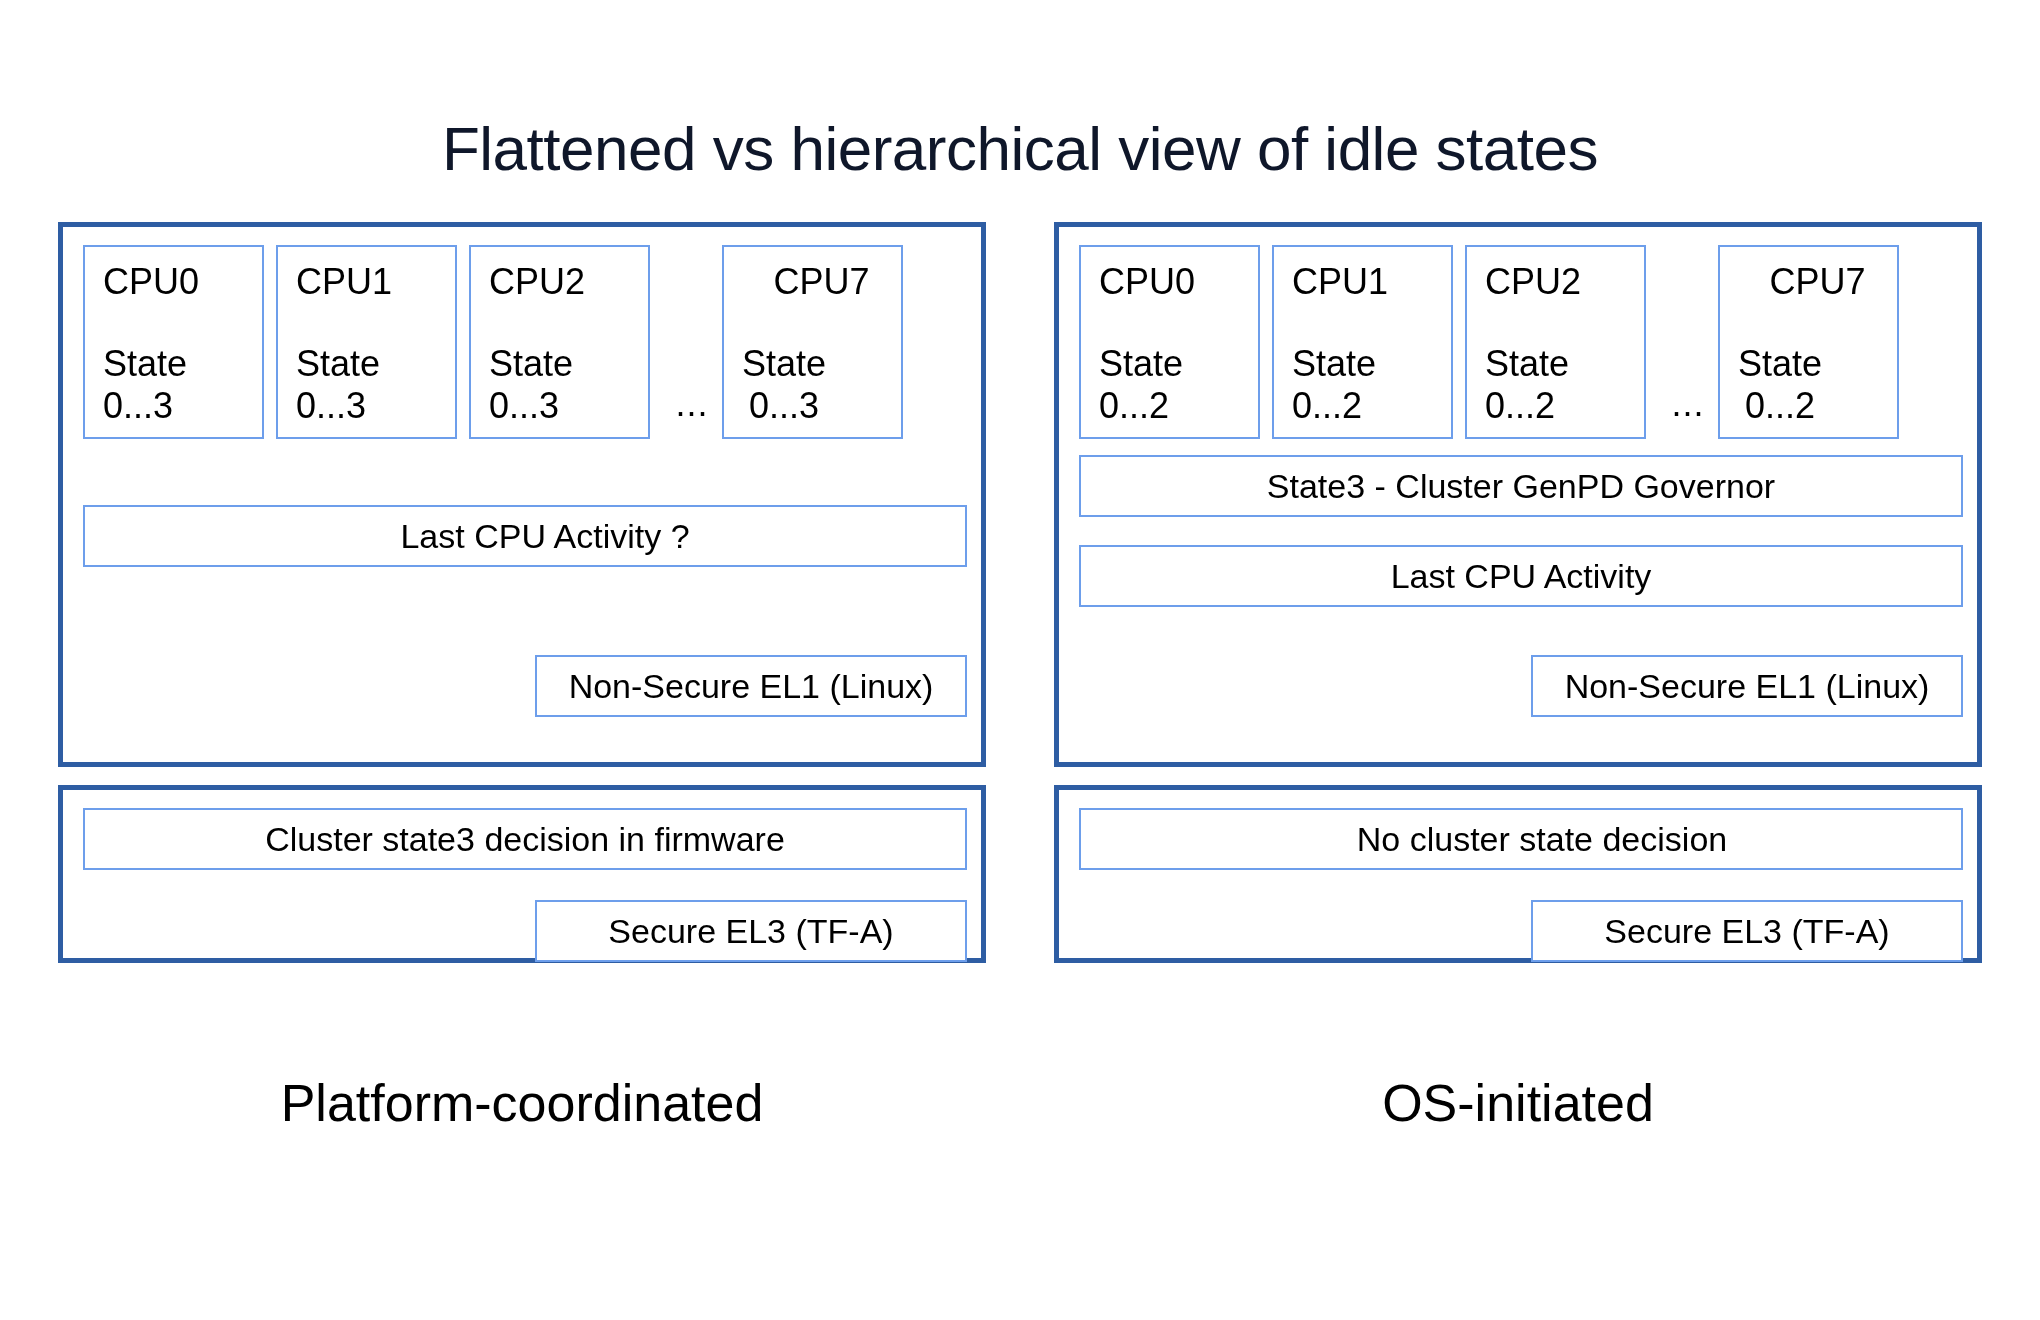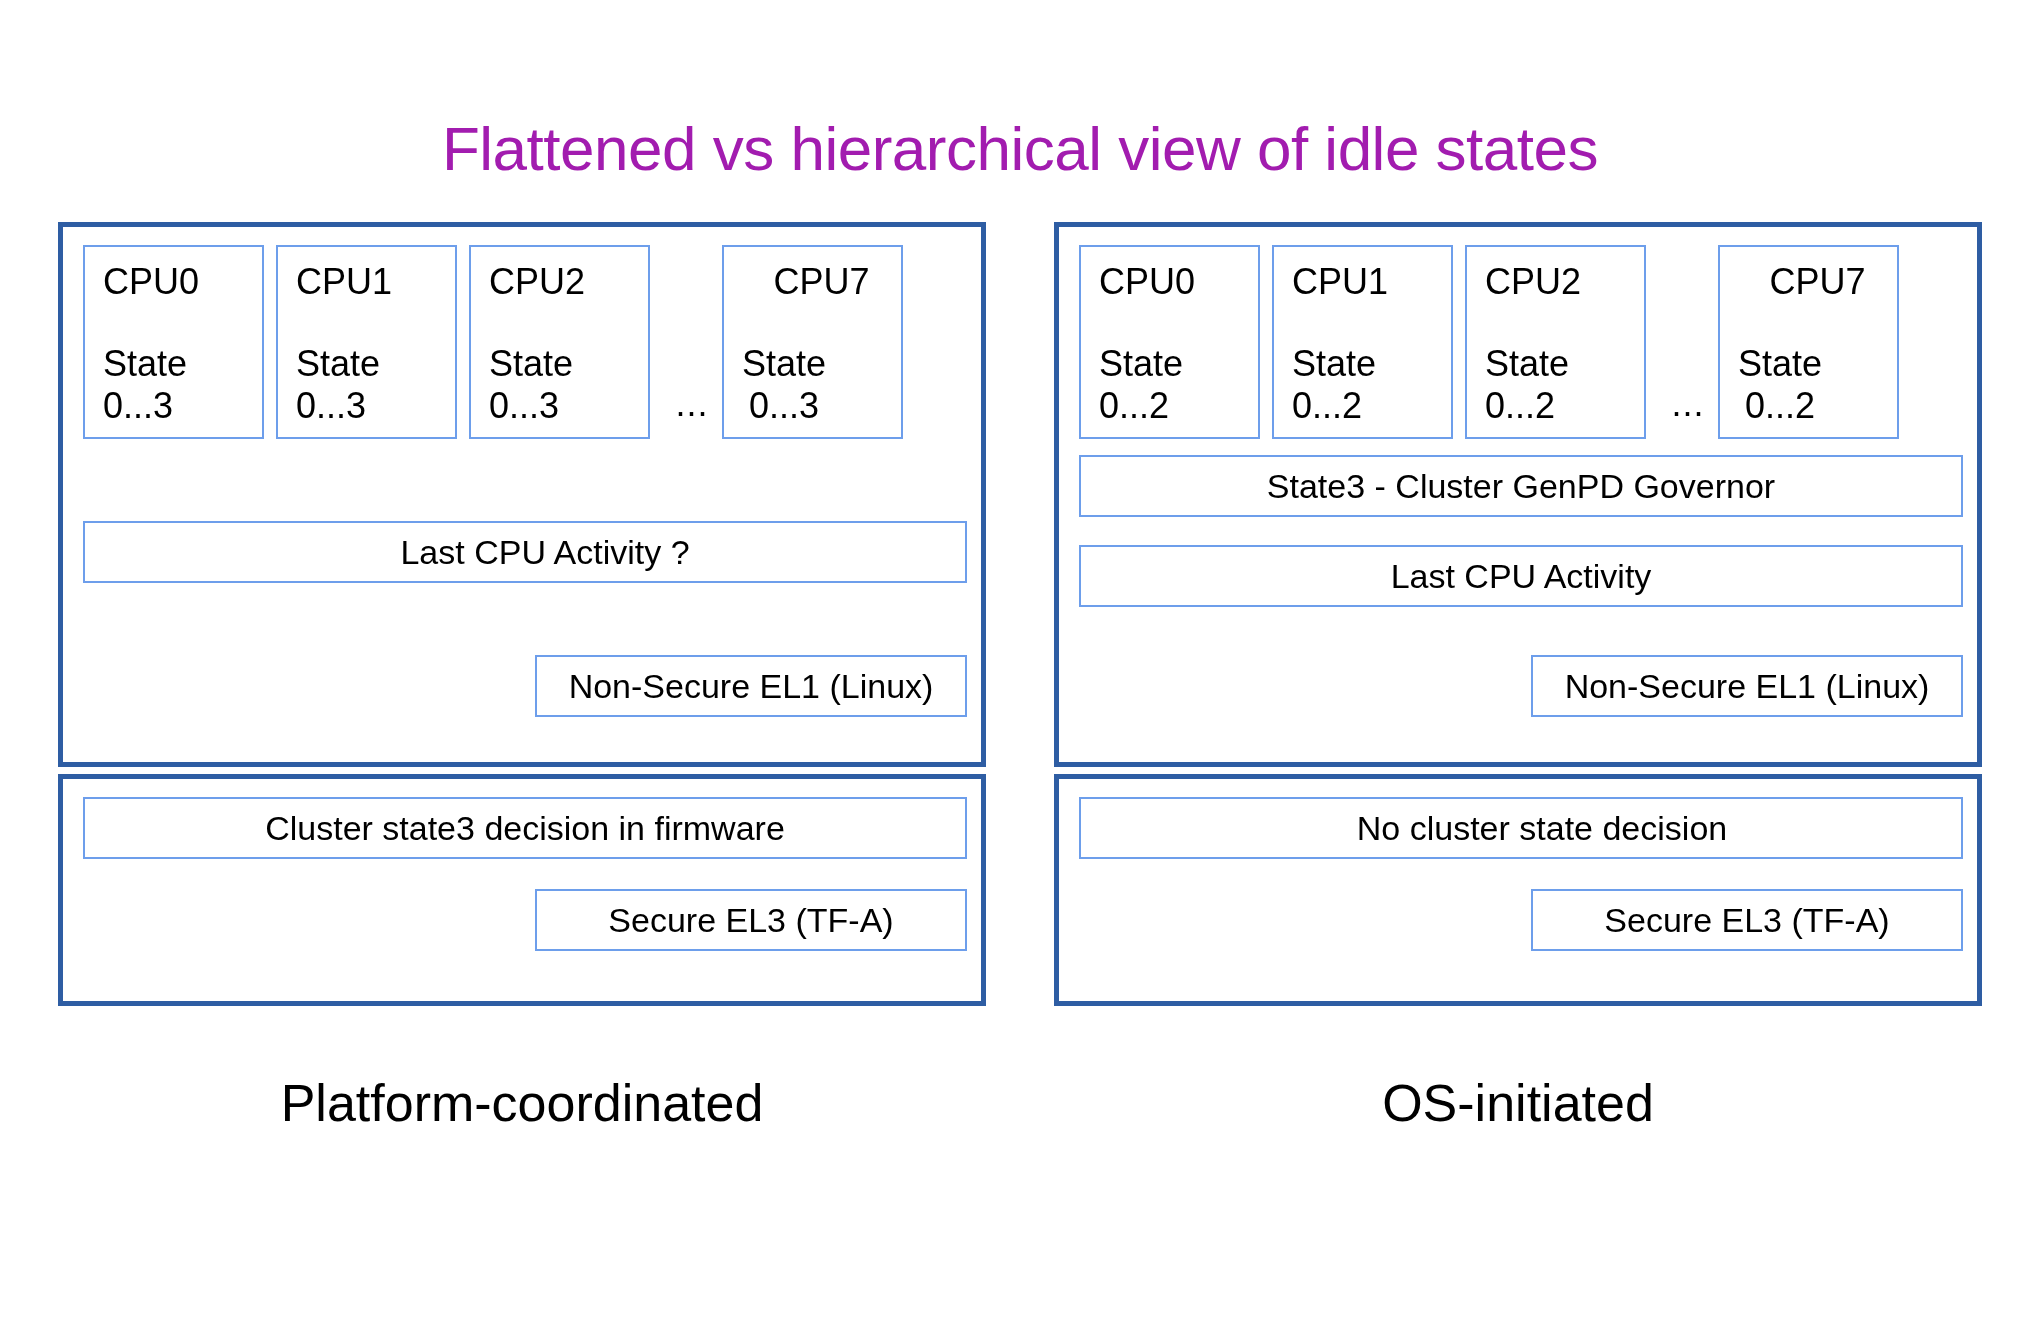--- a/index.html
+++ b/index.html
@@ -27,42 +27,42 @@
   
   .slide-title {
     position: absolute;
     left: 0;
     top: 118px;
     width: 2040px;
     text-align: center;
     font-size: 62px;
     line-height: 1;
     letter-spacing: -0.5px;
-    color: #a21caf;
+    color: #0f172a;
     white-space: nowrap;
   }
 
   
   .column {
     position: absolute;
     top: 222px;
     width: 928px;
   }
   .column.left  { left: 58px; }
   .column.right { left: 1054px; }
 
   
   .panel {
     position: relative;
     box-sizing: border-box;
     border: 5px solid #2e5da3;
     background: #ffffff;
   }
   .panel.os-panel   { height: 545px; }
-  .panel.fw-panel   { height: 232px; margin-top: 7px; }
+  .panel.fw-panel   { height: 178px; margin-top: 18px; }
 
   
   .lbox {
     box-sizing: border-box;
     border: 2px solid #6d9eeb;
     background: #ffffff;
   }
 
   
   .cpu-row {
@@ -124,21 +124,21 @@
     position: absolute;
     height: 62px;
     display: flex;
     align-items: center;
     justify-content: center;
     font-size: 34px;
     white-space: nowrap;
   }
 
   
-  .l-lastcpu { top: 294px; padding-left: 40px; }
+  .l-lastcpu { top: 278px; padding-left: 40px; }
   .l-el1 { left: 472px; width: 432px; top: 428px; }
 
   .l-fwbar { top: 18px; }
   .l-el3 { left: 472px; width: 432px; top: 110px; }
 
   
   .r-state3  { top: 228px; }
   .r-lastcpu { top: 318px; }
   .r-el1 { left: 472px; width: 432px; top: 428px; }
 

